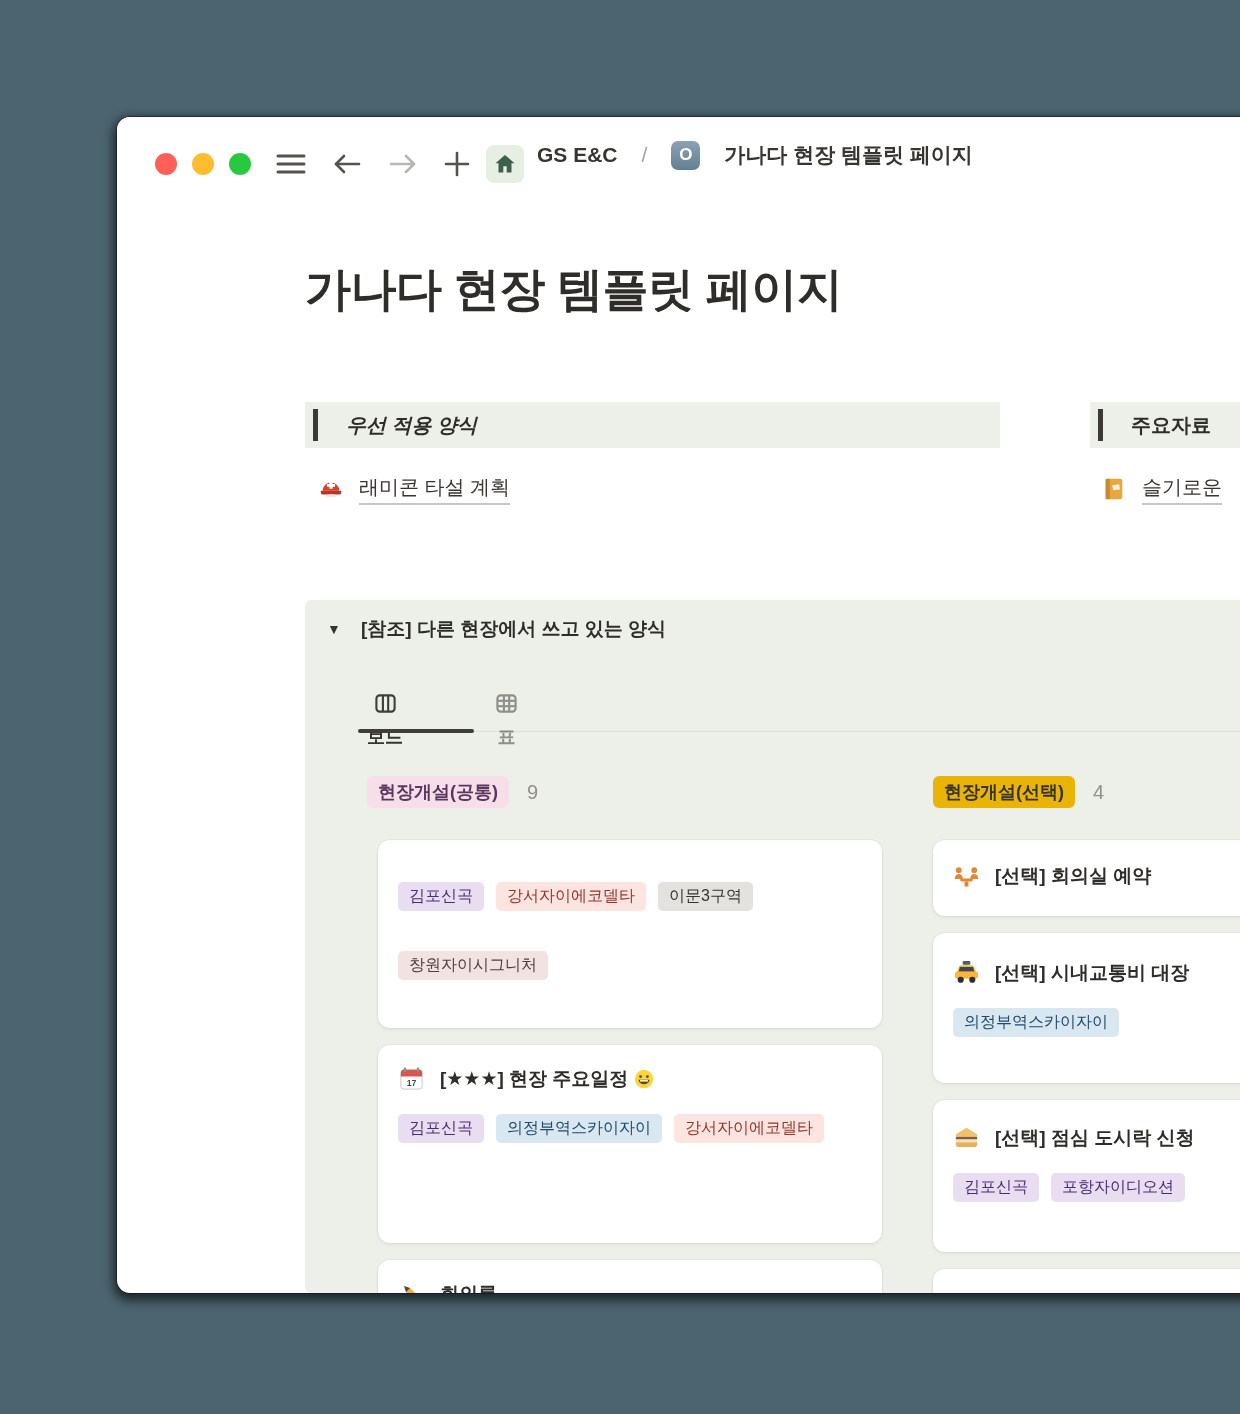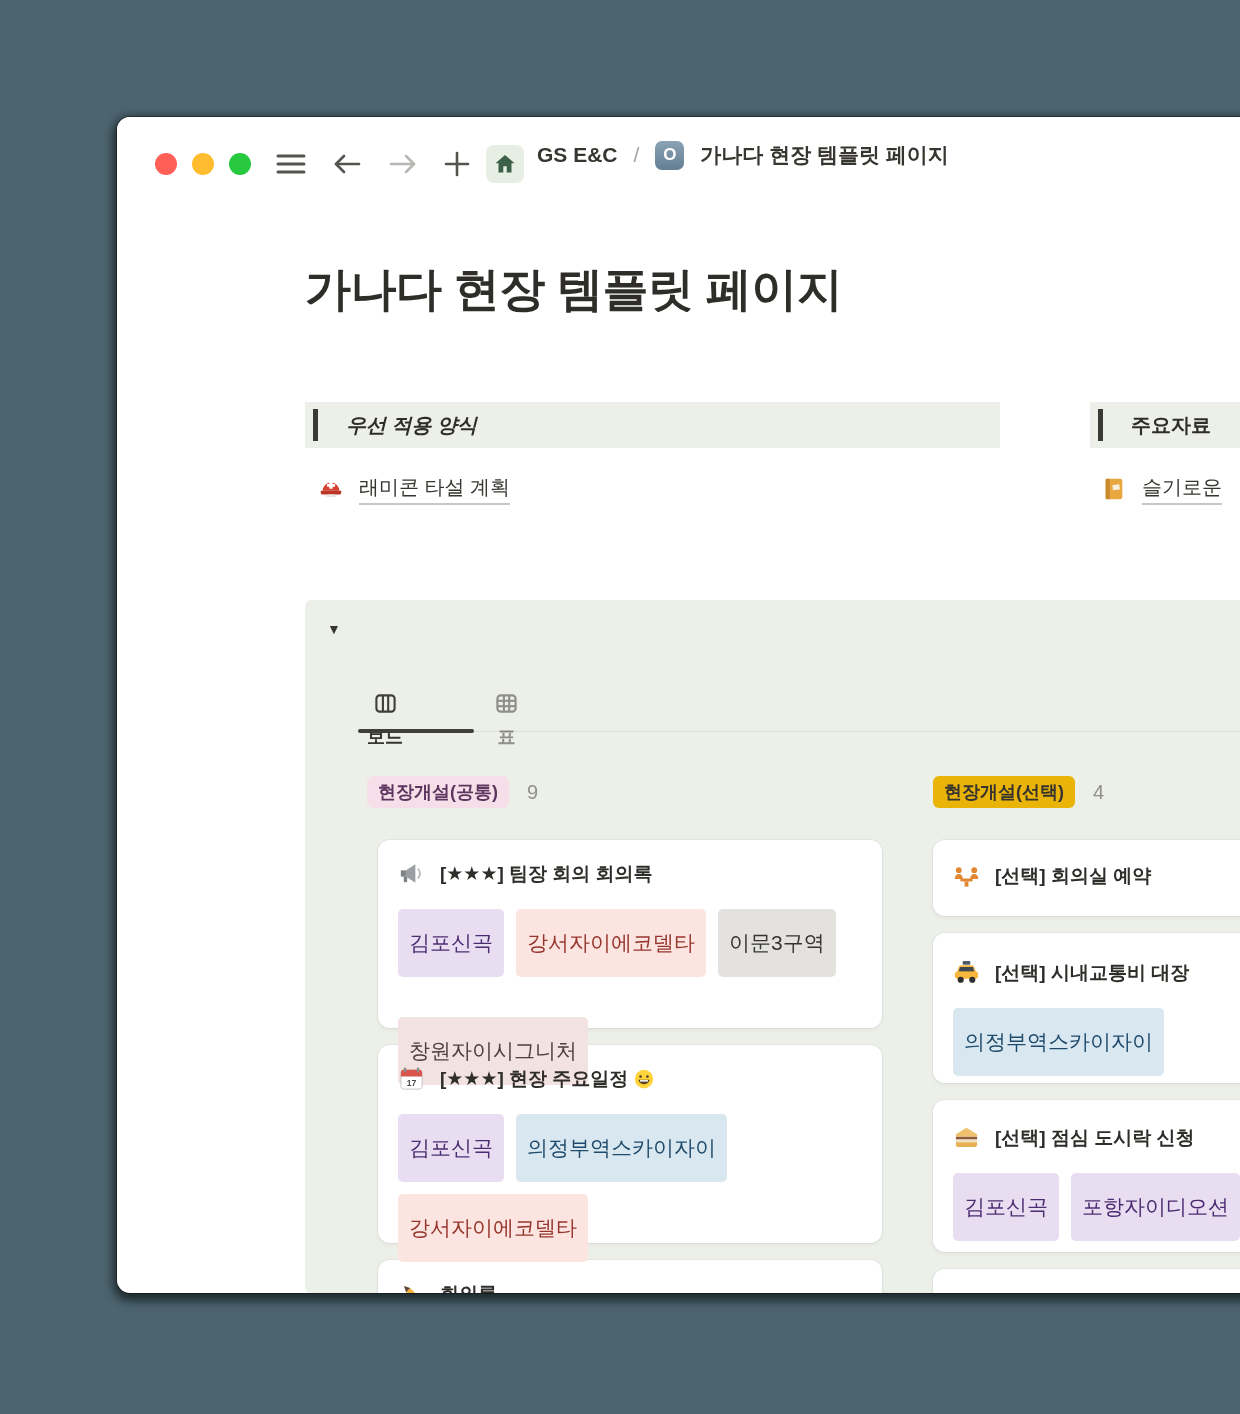--- a/index.html
+++ b/index.html
@@ -20,21 +20,21 @@
   
   .topbar{position:absolute;left:0;top:0;right:0;height:76px;background:#fff;}
   .light{position:absolute;top:36px;width:22px;height:22px;border-radius:50%;}
   .light.red{left:38px;background:#ff5f57;}
   .light.yellow{left:75px;background:#febc2e;}
   .light.green{left:112px;background:#28c840;}
   .tb-btn{position:absolute;top:31px;width:32px;height:32px;display:flex;align-items:center;justify-content:center;}
   .tb-btn svg{display:block;}
   .home-chip{position:absolute;left:369px;top:28px;width:38px;height:38px;border-radius:8px;
     background:#e7eee3;display:flex;align-items:center;justify-content:center;}
-  .crumbs{position:absolute;left:420px;top:0;height:76px;display:flex;align-items:center;gap:16px;
+  .crumbs{position:absolute;left:420px;top:0;height:76px;display:flex;align-items:center;gap:24px;
     font-size:21px;font-weight:600;color:var(--ink);white-space:nowrap;}
   .crumb-sep{color:#a5a29c;font-weight:400;}
   .page-ico{width:29px;height:29px;border-radius:7px;background:linear-gradient(#8aa2b4,#647f93);
     color:#fff;font-weight:700;font-size:17px;display:flex;align-items:center;justify-content:center;}
   
   .h1{position:absolute;left:188px;top:142px;font-size:46px;font-weight:700;color:var(--ink-strong);
     letter-spacing:-.5px;white-space:nowrap;}
   .callout{position:absolute;top:285px;height:46px;background:var(--callout-bg);
     display:flex;align-items:center;padding-left:8px;}
   .callout.left{left:188px;width:695px;font-style:italic;}
@@ -65,21 +65,21 @@
   .col-count{font-size:20px;color:var(--muted);}
   .col-cards{position:absolute;top:240px;width:504px;}
   .col-cards.c0{left:73px;}
   .col-cards.c1{left:628px;}
   .card{background:#fff;border-radius:12px;margin-bottom:17px;padding:20px 20px 18px 20px;
     box-shadow:0 0 0 1px rgba(15,15,15,.04),0 2px 4px rgba(15,15,15,.05);}
   .card-title-row{display:flex;align-items:center;gap:15px;}
   .card-title{font-size:19px;font-weight:700;color:var(--ink-strong);white-space:nowrap;display:flex;align-items:center;gap:2px;}
   .card-icon{width:27px;height:27px;flex:none;display:flex;align-items:center;justify-content:center;}
   .tags{display:flex;flex-wrap:wrap;gap:12px 12px;margin-top:22px;}
-  .tag{font-size:21px;font-weight:500;padding:20px 11px;border-radius:5px;white-space:nowrap;}
+  .tag{font-size:16px;font-weight:500;padding:4px 11px;border-radius:5px;white-space:nowrap;}
   .emoji-inline{display:inline-flex;width:22px;height:22px;margin-left:3px;}
   
   .card.h188{height:188px;} .card.h198{height:198px;} .card.h76{height:76px;padding-top:22px;}
   .card.h150{height:150px;padding-top:26px;} .card.h152{height:152px;padding-top:24px;}
   .card.clip{height:110px;margin-bottom:0;}
 </style>
 </head>
 <body style="background: rgb(76, 100, 111);">
 
 <div class="window">
@@ -170,20 +170,21 @@
     </span>
     <span class="doc-link">슬기로운</span>
   </div>
 
   <div class="toggle-block">
 
     <div class="toggle-row">
       <span class="tri-btn">
         <span>▼</span>
       </span>
+      <span class="toggle-label">[참조] 다른 현장에서 쓰고 있는 양식</span>
     </div>
 
     <div class="tab board">
       <svg width="23" height="23" viewBox="0 0 24 24">
         <g fill="none" stroke="#3f3e39" stroke-width="2.2">
           <rect x="2.5" y="3.5" width="19" height="17" rx="3.5"></rect>
           <line x1="9.3" y1="3.5" x2="9.3" y2="20.5"></line>
             <line x1="14.8" y1="3.5" x2="14.8" y2="20.5"></line>
         </g>
       </svg>
@@ -209,31 +210,20 @@
       <span class="col-count">9</span>
     </div>
     <div class="col-head c1">
       <span class="col-chip" style="background: #eab308; color: rgb(53, 52, 47);">현장개설(선택)</span>
       <span class="col-count">4</span>
     </div>
 
     <div class="col-cards c0">
 
       <div class="card h188">
-        <div class="card-title-row">
-          <span class="card-icon">
-            <svg width="27" height="27" viewBox="0 0 28 28">
-              <path d="M3 11h5l10-6.5v19L8 17H3z" fill="#9b9fa4"></path>
-              <rect x="3" y="11" width="5" height="6" fill="#7d8287"></rect>
-              <path d="M20.5 9a6.5 6.5 0 0 1 0 10" stroke="#b9bcc0" stroke-width="2" fill="none"></path>
-              <rect x="6" y="17" width="3.5" height="6" rx="1" fill="#7d8287"></rect>
-            </svg>
-          </span>
-          <span class="card-title">[★★★] 팀장 회의 회의록</span>
-        </div>
         <div class="tags">
           <span class="tag" style="background: rgb(233, 222, 241); color: rgb(75, 43, 113);">김포신곡</span>
           <span class="tag" style="background: rgb(252, 228, 224); color: rgb(150, 53, 44);">강서자이에코델타</span>
           <span class="tag" style="background: rgb(227, 226, 223); color: rgb(53, 52, 47);">이문3구역</span>
           <span class="tag" style="background: rgb(242, 226, 225); color: rgb(78, 64, 59); margin-top: 28px;">창원자이시그니처</span>
         </div>
       </div>
 
       <div class="card h198">
         <div class="card-title-row">

